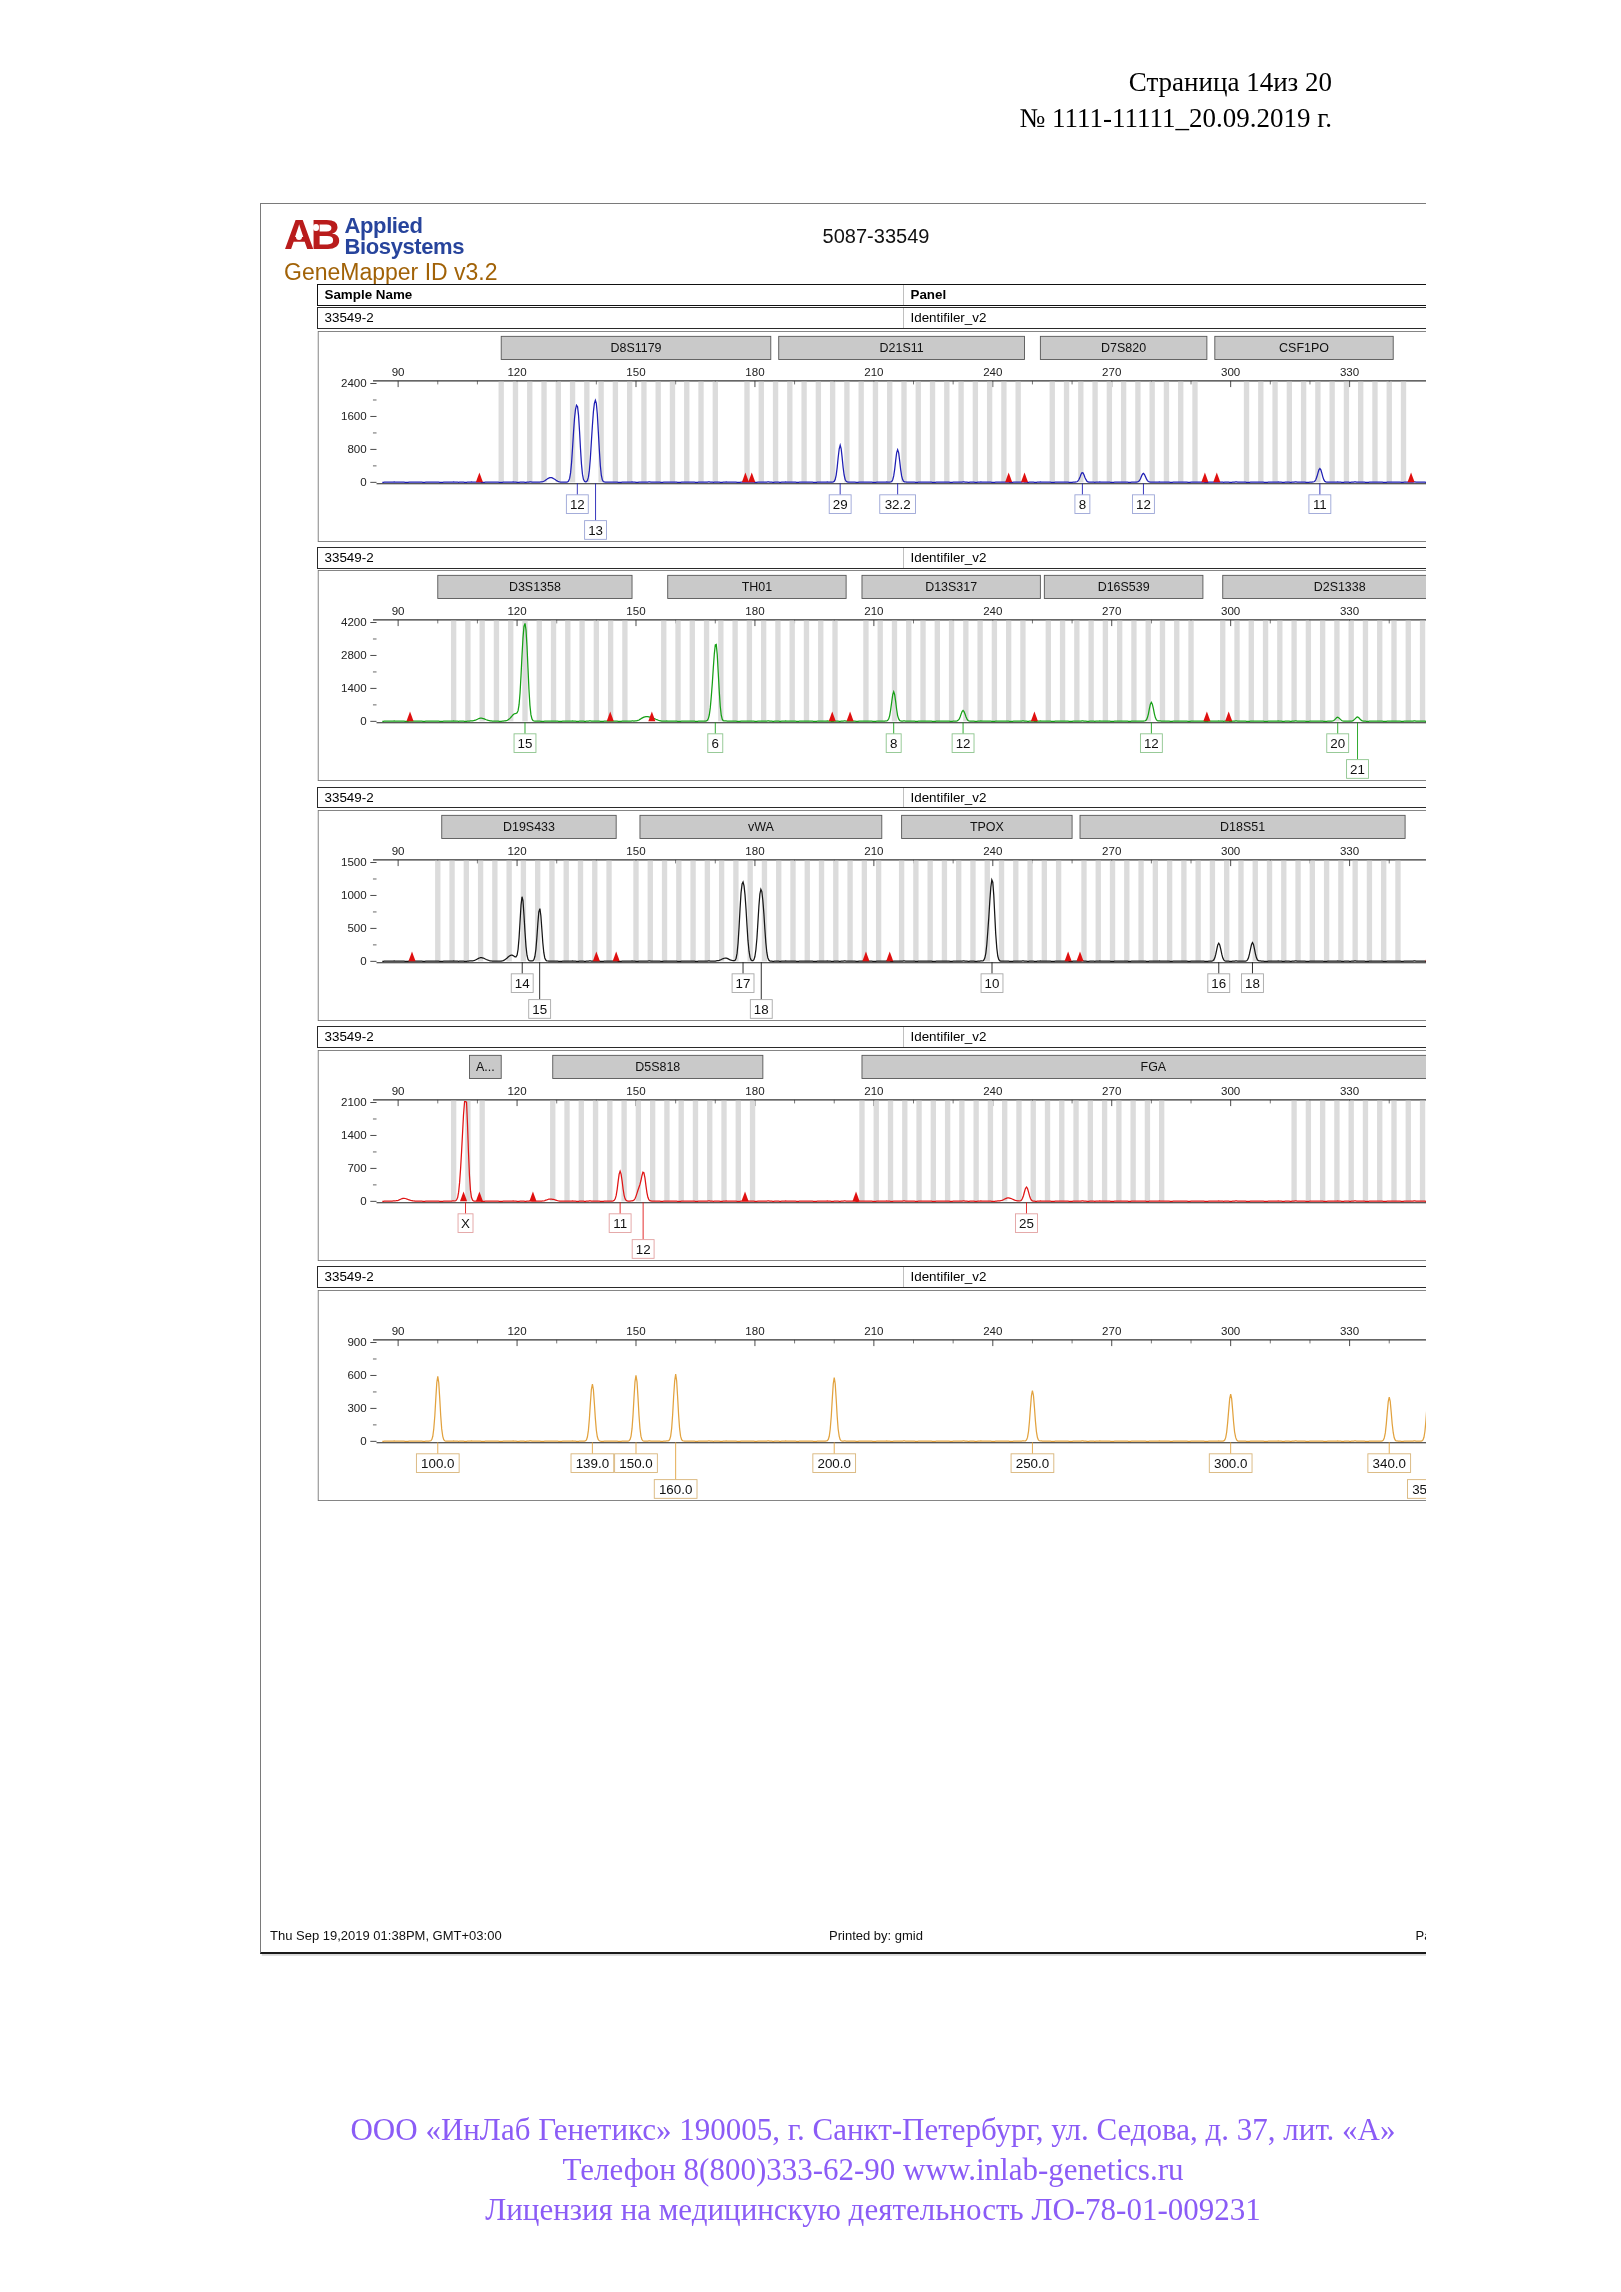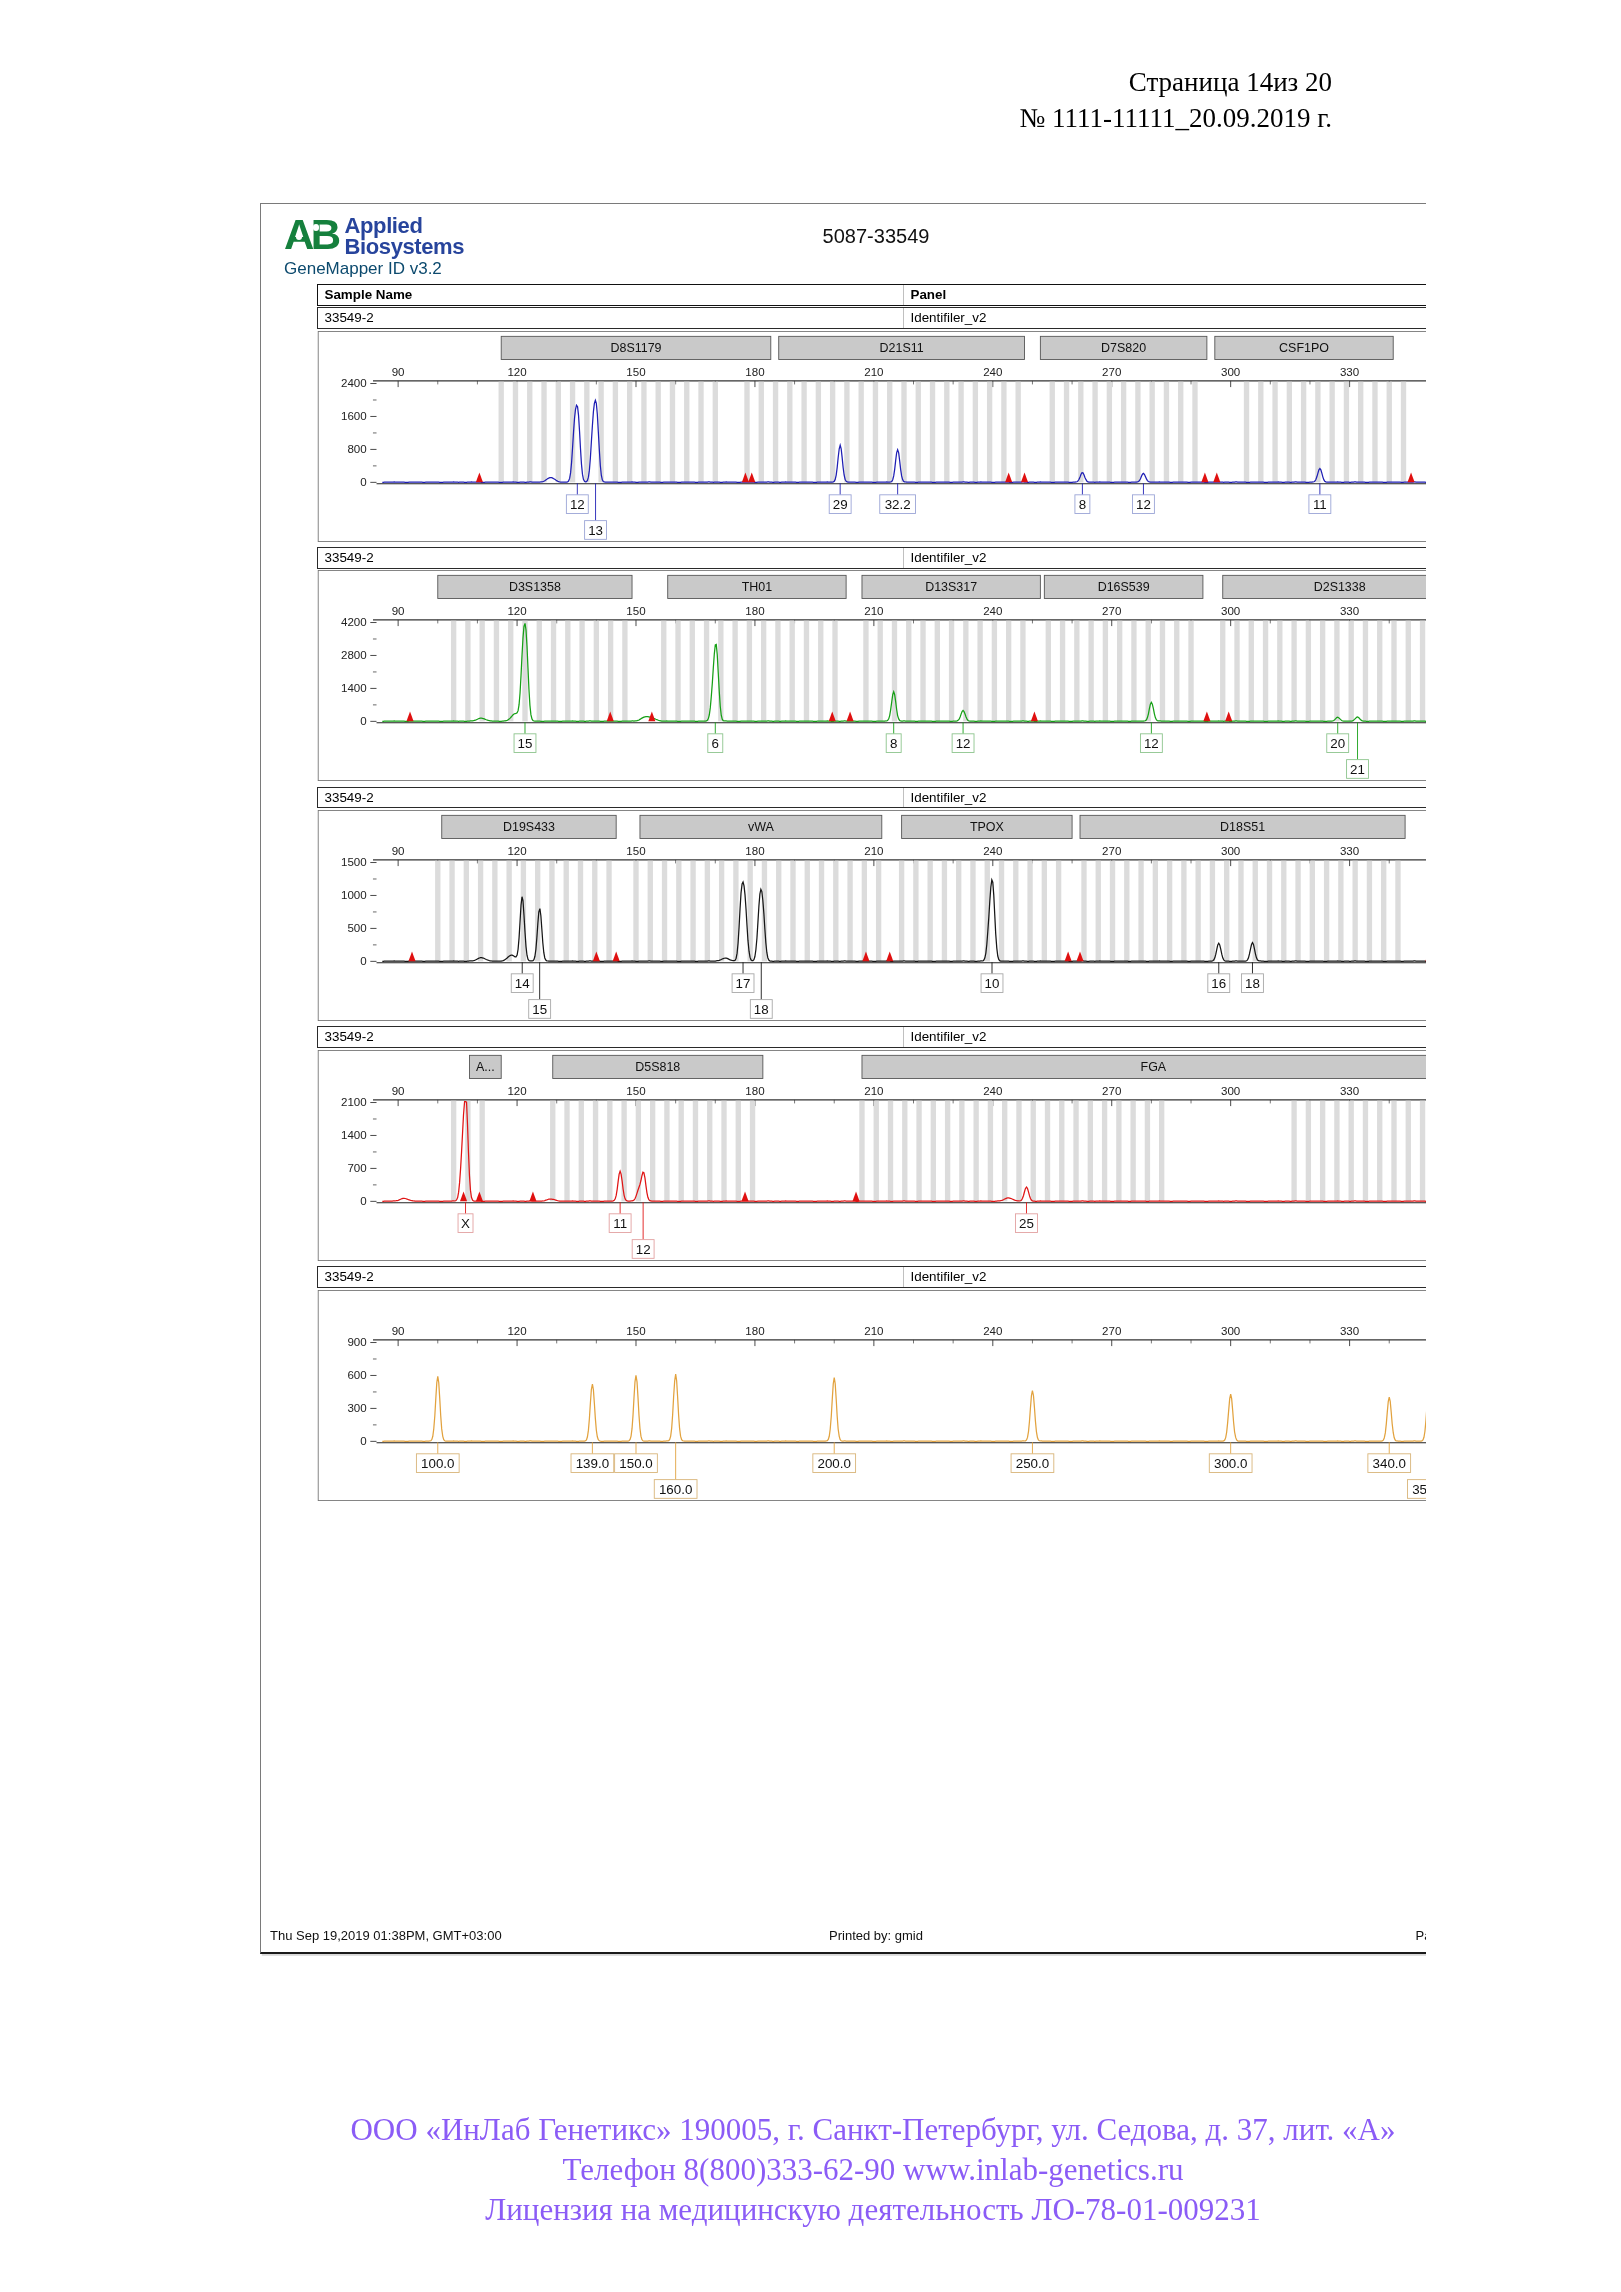--- a/index.html
+++ b/index.html
@@ -6,27 +6,27 @@
   .page{position:relative;width:1426px;height:2293px;background:#fff;overflow:hidden;
         font-family:"Liberation Sans",sans-serif;}
   
   .hdr{position:absolute;top:64px;right:94px;text-align:right;
        font-family:"Liberation Serif",serif;font-size:27px;color:#000;line-height:36px;}
   
   .report{position:absolute;left:260px;top:203px;width:1230px;height:1748px;
           border:0.9px solid #7a7a7a;border-bottom:2.7px solid #1a1a1a;background:#fff;
           box-shadow:1.8px 1.8px 0 #d8d8d8;}
   .logo{position:absolute;left:23px;top:10.7px;display:flex;align-items:flex-start;}
-  .ab{position:relative;font-weight:bold;font-size:42px;line-height:39px;color:#15803d;
+  .ab{position:relative;font-weight:bold;font-size:42px;line-height:39px;color:#b91c1c;
       letter-spacing:-3.6px;margin-right:7.1px;}
   .ab i{position:absolute;width:6.2px;height:6.2px;border-radius:50%;background:#fff;}
   .ab i.d1{left:11.6px;top:19.6px;} .ab i.d2{left:29px;top:9.8px;}
   .brand{display:flex;flex-direction:column;font-weight:bold;font-size:22px;line-height:20.5px;
          color:#27449c;letter-spacing:-0.4px;margin-top:1.8px;}
-  .appver{position:absolute;left:23px;top:55px;font-size:17px;color:#0c4a6e;}
+  .appver{position:absolute;left:23px;top:55px;font-size:23px;color:#a16207;}
   .runid{position:absolute;left:0;top:21.4px;width:100%;text-align:center;font-size:20px;color:#111;}
   .panels{position:absolute;left:14.3px;top:80px;width:1207px;}
   .panel{margin-bottom:5.3px;padding-left:42px;}
   .thead,.trow{display:flex;background:#fff;font-size:13.4px;color:#000;}
   .thead{border:1.8px solid #111;font-weight:bold;height:19.6px;line-height:19.6px;margin-bottom:1.8px;}
   .trow{border:1.8px solid #2a2a2a;height:19.6px;line-height:19.6px;margin-bottom:1.8px;align-items:flex-end;}
   .c1{width:50.3%;padding-left:6.2px;box-sizing:border-box;}
   .c2{flex:1;padding-left:6.2px;border-left:0.9px solid #c0c0c0;}
   .plot{line-height:0;border-radius:29px;}
   svg{font-family:"Liberation Sans",sans-serif;}

